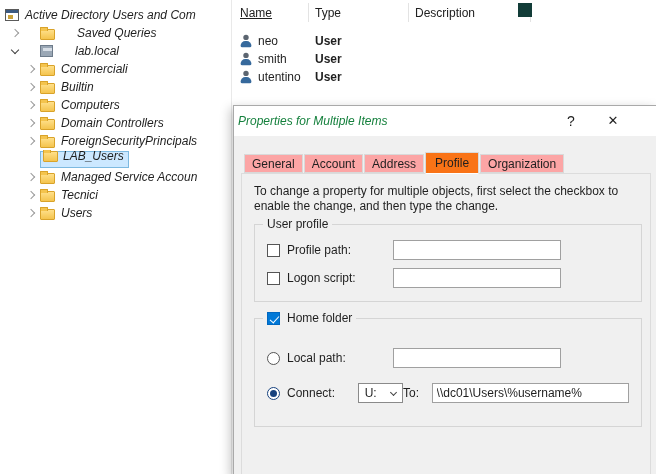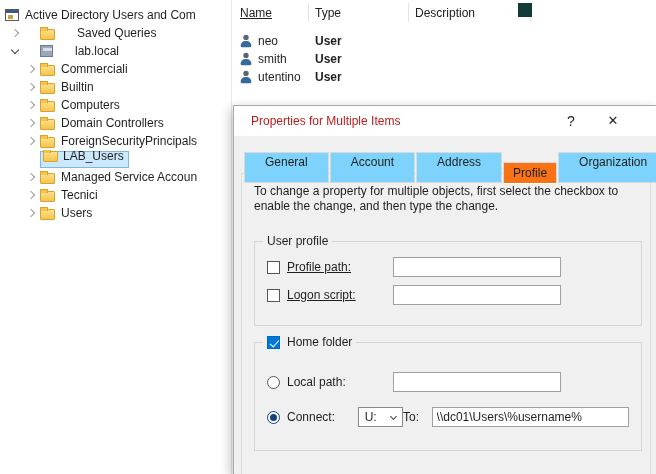--- a/index.html
+++ b/index.html
@@ -12,21 +12,21 @@
   .pane-divider { position:absolute; left:231px; top:0; width:1px; height:474px; background:#e9e9e9; }
   .tree { position:absolute; left:0; top:6px; width:231px; }
   .trow { display:flex; align-items:center; height:18px; white-space:nowrap; overflow:hidden; cursor:default; }
   .lvl0 { padding-left:5px; }
   .lvl1 { padding-left:6px;gap:16px; }
   .lvl2 { padding-left:22px; }
   .chev-slot { width:18px; height:18px; display:flex; align-items:center; justify-content:center; flex:none; }
   .chev { width:6px; height:6px; border-right:1.4px solid #9a9a9a; border-bottom:1.4px solid #9a9a9a; }
   .chev.right { transform:rotate(-45deg); }
   .chev.down  { transform:rotate(45deg); border-color:#3f3f3f; margin-top:-3px; }
-  .tlabel { margin-left:6px; line-height:18px; }
+  .tlabel { margin-left:6px; line-height:18px;font-style:italic; }
   .sel { display:inline-flex; align-items:center; height:17px; background:#cce8ff; border:1px solid #7db9e0; padding:0 4px 7px 2px; }
   .sel .tlabel { margin-left:5px; }
 
   
   .folder-icon { position:relative; width:15px; height:11px; background:linear-gradient(#ffe08a,#f4c44e); border:1px solid #d9a32a; border-radius:1px; flex:none; margin-top:2px; }
   .folder-icon::before { content:""; position:absolute; top:-3px; left:-1px; width:6px; height:3px; background:#f4c44e; border:1px solid #d9a32a; border-bottom:none; border-radius:1px 1px 0 0; }
   .console-icon { position:relative; width:14px; height:12px; background:#fff; border:1px solid #5a5a5a; flex:none; }
   .console-icon::before { content:""; position:absolute; left:0; top:0; right:0; height:3px; background:#3c5a82; }
   .console-icon::after { content:""; position:absolute; left:2px; top:5px; width:5px; height:4px; background:#c9a13a; }
   .domain-icon { position:relative; width:13px; height:12px; background:#9aa7b5; border:1px solid #6d7b8a; flex:none; }
@@ -47,35 +47,35 @@
   .hdr-dark-icon { position:absolute; left:286px; top:3px; width:14px; height:14px; background:#123c38; }
   .list-rows { position:absolute; left:0; top:32px; width:424px; }
   .lrow { position:relative; height:18px; width:320px; cursor:default; }
   .lrow .user-icon { position:absolute; left:7px; top:2px; transform:scale(.9); }
   .lr-name { position:absolute; left:26px; top:2px; }
   .lr-type { position:absolute; left:83px; top:2px;font-weight:bold; }
 
   
   .dialog { position:absolute; left:233px; top:105px; width:424px; height:372px; background:#f0f0f0; border:1px solid #a9a9a9; box-shadow:-3px 3px 10px rgba(0,0,0,.22); z-index:10; }
   .dlg-titlebar { position:relative; height:30px; background:#fff; }
-  .dlg-title { position:absolute; left:17px; top:8px; font-size:12px; color:#b91c1c; }
+  .dlg-title { position:absolute; left:4px; top:8px; font-size:12px; color:#15803d;font-style:italic; }
   .dlg-btn { position:absolute; top:0; width:36px; height:30px; text-align:center; line-height:30px; cursor:default; color:#1f1f1f; }
   .btn-help { left:319px; font-size:14px; }
   .btn-close { left:361px; font-size:13px; }
 
   .tabs { position:absolute; left:10px; top:46px; display:flex; align-items:flex-end; z-index:3; }
-  .tab { height:31px; line-height:19px; padding:0 20px; background:#7dd3fc; border:1px solid #d9d9d9; margin-right:1px; color:#1f1f1f; cursor:default; }
+  .tab { height:19px; line-height:19px; padding:0 7px; background:#fca5a5; border:1px solid #d9d9d9; margin-right:1px; color:#1f1f1f; cursor:default; }
   .tab.active { height:22px; line-height:21px; background:#f97316; border-bottom:1px solid #fff; margin-bottom:-1px; padding:0 9px; position:relative; z-index:4; }
 
   .tab-page { position:absolute; left:7px; top:67px; width:410px; height:312px; border:1px solid #dcdcdc; background:#f0f0f0; padding:10px 12px 0 12px; }
   .intro { width:392px; line-height:15px; color:#1f1f1f; }
 
   .group { position:relative; border:1px solid #d5d5d5; width:388px; margin-left:0; }
   .group-label { position:absolute; top:-8px; left:8px; background:#f0f0f0; padding:0 4px; line-height:15px; display:inline-flex; align-items:center; gap:7px; }
-  .g-userprofile { margin-top:27px; padding:14px 12px 19px 12px;text-decoration:underline; }
+  .g-userprofile { margin-top:10px; padding:14px 12px 12px 12px; }
   .g-homefolder { margin-top:16px; padding:28px 12px 22px 12px; }
 
   .field-row { display:flex; align-items:center; height:22px; }
   .field-row + .field-row { margin-top:6px; }
   .g-homefolder .field-row + .field-row { margin-top:13px; }
   .checkbox { width:13px; height:13px; border:1px solid #555; background:#fff; flex:none; position:relative; }
   .checkbox.checked { background:#0078d7; border-color:#0067c0; }
   .checkbox.checked::after { content:""; position:absolute; left:3.5px; top:0.5px; width:4px; height:8px; border-right:1.7px solid #fff; border-bottom:1.7px solid #fff; transform:rotate(42deg); }
   .radio { width:13px; height:13px; border:1px solid #555; border-radius:50%; background:#fff; flex:none; position:relative; }
   .radio.selected { border-color:#16417e; }

